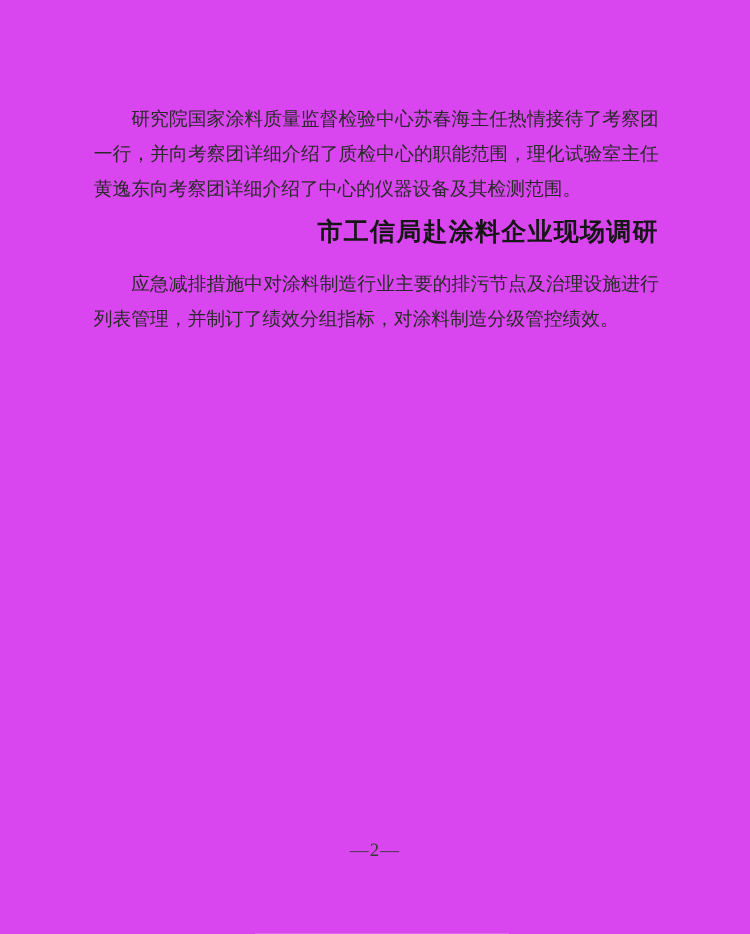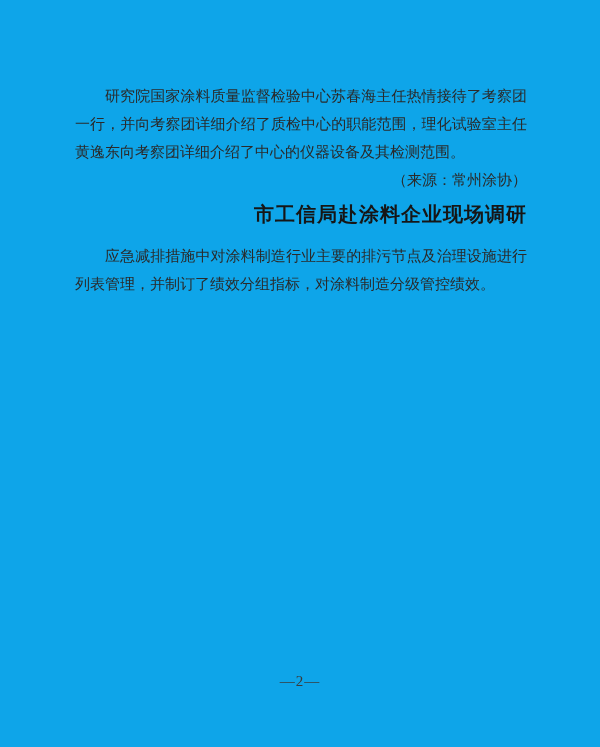--- a/index.html
+++ b/index.html
@@ -9,21 +9,21 @@
   body {
     width: 600px;
     height: 747px;
     background: #f4f4f4;
     font-family: "Liberation Serif", "DejaVu Serif", serif;
   }
   .page {
     position: relative;
     width: 600px;
     height: 747px;
-    background: #0ea5e9;
+    background: #d946ef;
     overflow: hidden;
   }
   .content {
     position: absolute;
     left: 75px;
     top: 82px;
     width: 452px;
   }
   .para {
     margin: 0;
@@ -65,21 +65,20 @@
 </style>
 </head>
 <body>
 
 <div class="page">
   <div class="content">
 
     <p class="para">研究院国家涂料质量监督检验中心苏春海主任热情接待了考察团一行，并向考察团详细介绍了质检中心的职能范围，理化试验室主任黄逸东向考察团详细介绍了中心的仪器设备及其检测范围。</p>
 
 
-    <p class="source-line">（来源：常州涂协）</p>
 
     <h2 class="article-title">市工信局赴涂料企业现场调研</h2>
 
 
     <p class="para">应急减排措施中对涂料制造行业主要的排污节点及治理设施进行列表管理，并制订了绩效分组指标，对涂料制造分级管控绩效。</p>
 
 
   </div>
 
   <div class="page-number">—2—</div>

